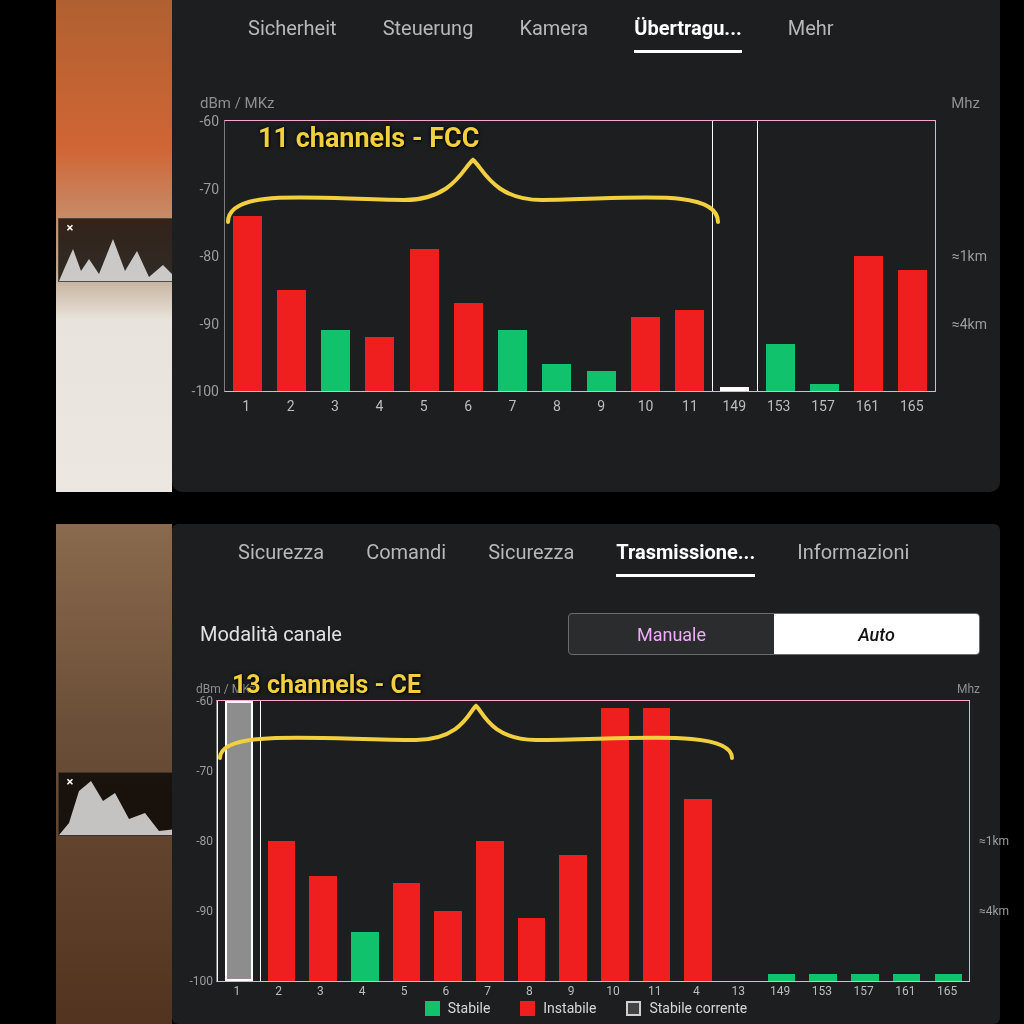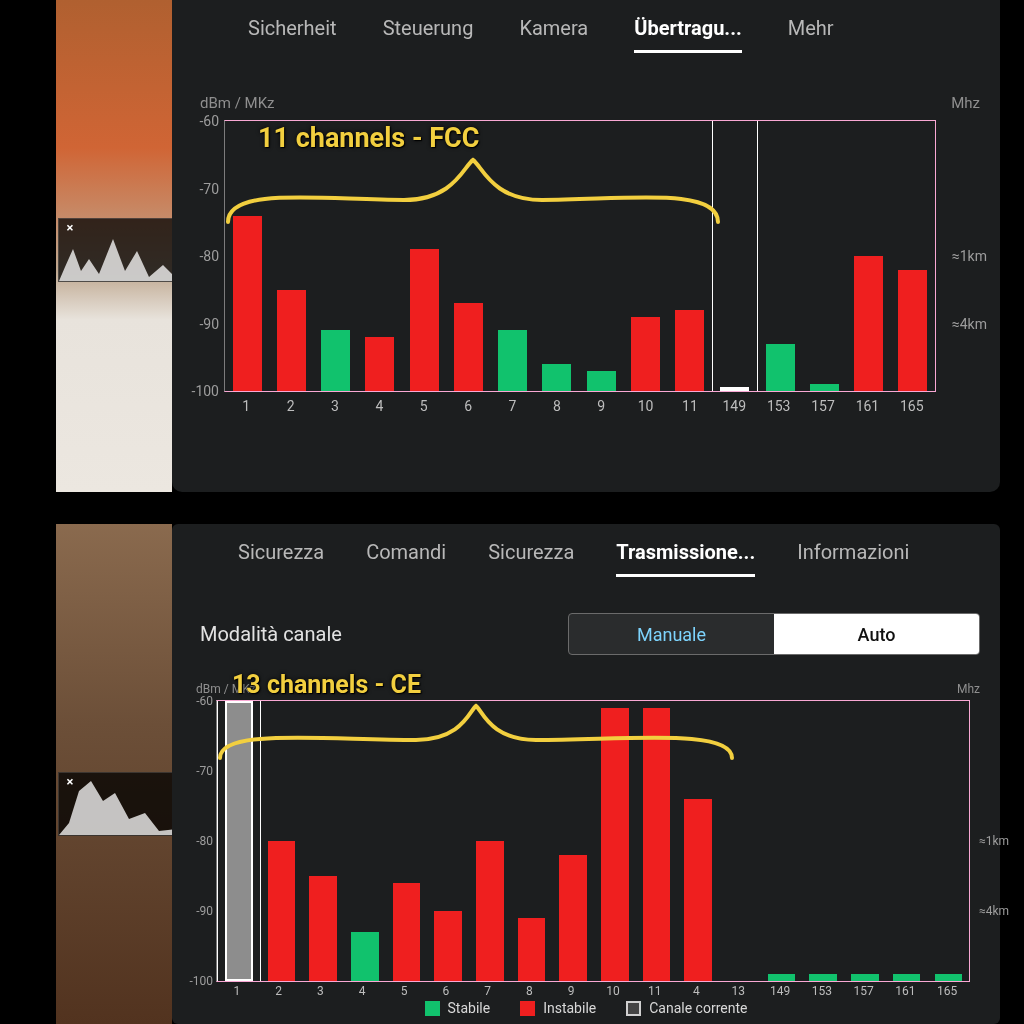--- a/index.html
+++ b/index.html
@@ -51,22 +51,22 @@
          text-shadow:0 0 4px rgba(0,0,0,.9),1px 1px 1px #000;pointer-events:none;}
   .brace{position:absolute;pointer-events:none;}
   .brace path{stroke:#f2cf3f;stroke-width:4;fill:none;stroke-linecap:round;}
   
   .mode-row{position:absolute;left:28px;right:20px;top:86px;height:48px;display:flex;
             align-items:center;justify-content:space-between;}
   .mode-row .lbl{color:#e2e2e2;font-size:20px;}
   .seg{width:410px;height:40px;border:1px solid #6b6b6b;border-radius:4px;display:flex;
        overflow:hidden;background:#2a2c2d;}
   .seg .opt{flex:1;display:flex;align-items:center;justify-content:center;font-size:18px;
-            color:#7dd3fc;cursor:pointer;}
-  .seg .opt.active{background:#fff;color:#111;font-weight:500;}
+            color:#f0abfc;cursor:pointer;}
+  .seg .opt.active{background:#fff;color:#111;font-weight:500;font-style:italic;}
   .panel.bottom .yaxis-title{top:158px;left:24px;font-size:12px;}
   .panel.bottom .right-unit{top:158px;font-size:12px;}
   .panel.bottom .chart{left:44px;top:176px;width:752px;height:280px;}
   .panel.bottom .ytick{font-size:12px;left:-32px;width:28px;}
   .panel.bottom .rtick{font-size:12px;right:-40px;}
   .panel.bottom .xlabels{left:44px;top:460px;width:752px;font-size:12px;}
   .panel.bottom .legend{top:476px;font-size:14px;}
   .panel.bottom .legend .sw{width:15px;height:15px;}
 </style>
 </head>
@@ -293,21 +293,21 @@
         <span>149</span>
         <span>153</span>
         <span>157</span>
         <span>161</span>
         <span>165</span>
       </div>
 
     <div class="legend">
       <span><span class="sw g"></span><span>Stabile</span></span>
       <span><span class="sw r"></span><span>Instabile</span></span>
-      <span><span class="sw c"></span><span>Canale corrente</span></span>
+      <span><span class="sw c"></span><span>Stabile corrente</span></span>
     </div>
 
     <div class="annot" style="left:60px;top:146px;font-size:25px;">13 channels - CE</div>
     <svg class="brace" style="left:44px;top:178px;" width="520" height="60">
       <path d="M4,56 C4,26 110,38 200,38 C246,38 254,8 260,4 C266,8 274,38 320,38 C410,38 516,26 516,56"></path>
     </svg>
   </div>
 </div>
 
 </body></html>

